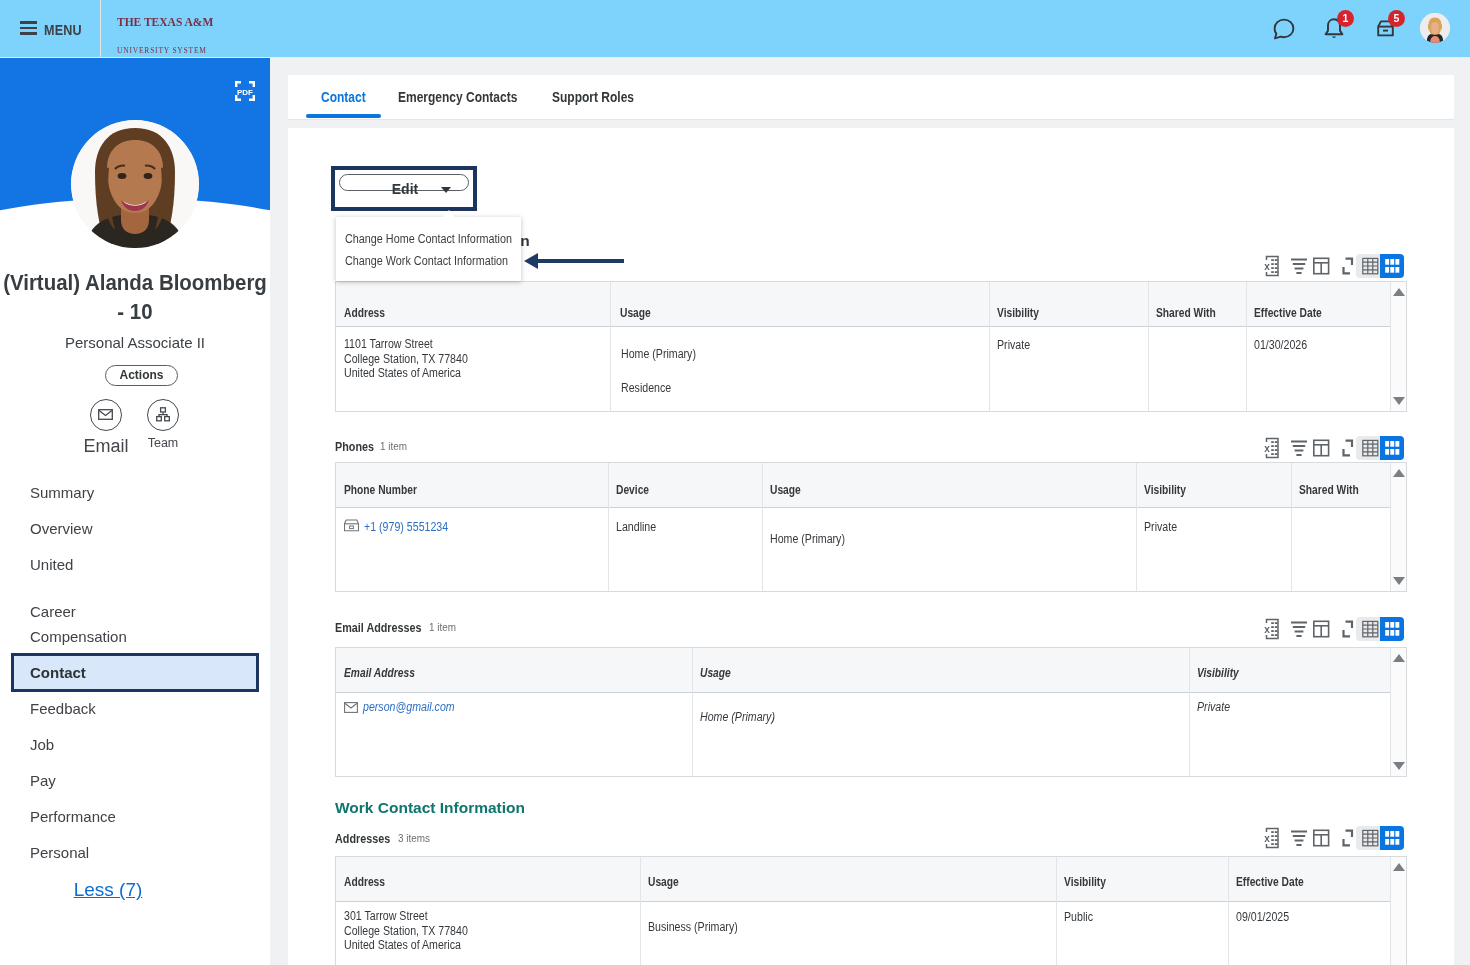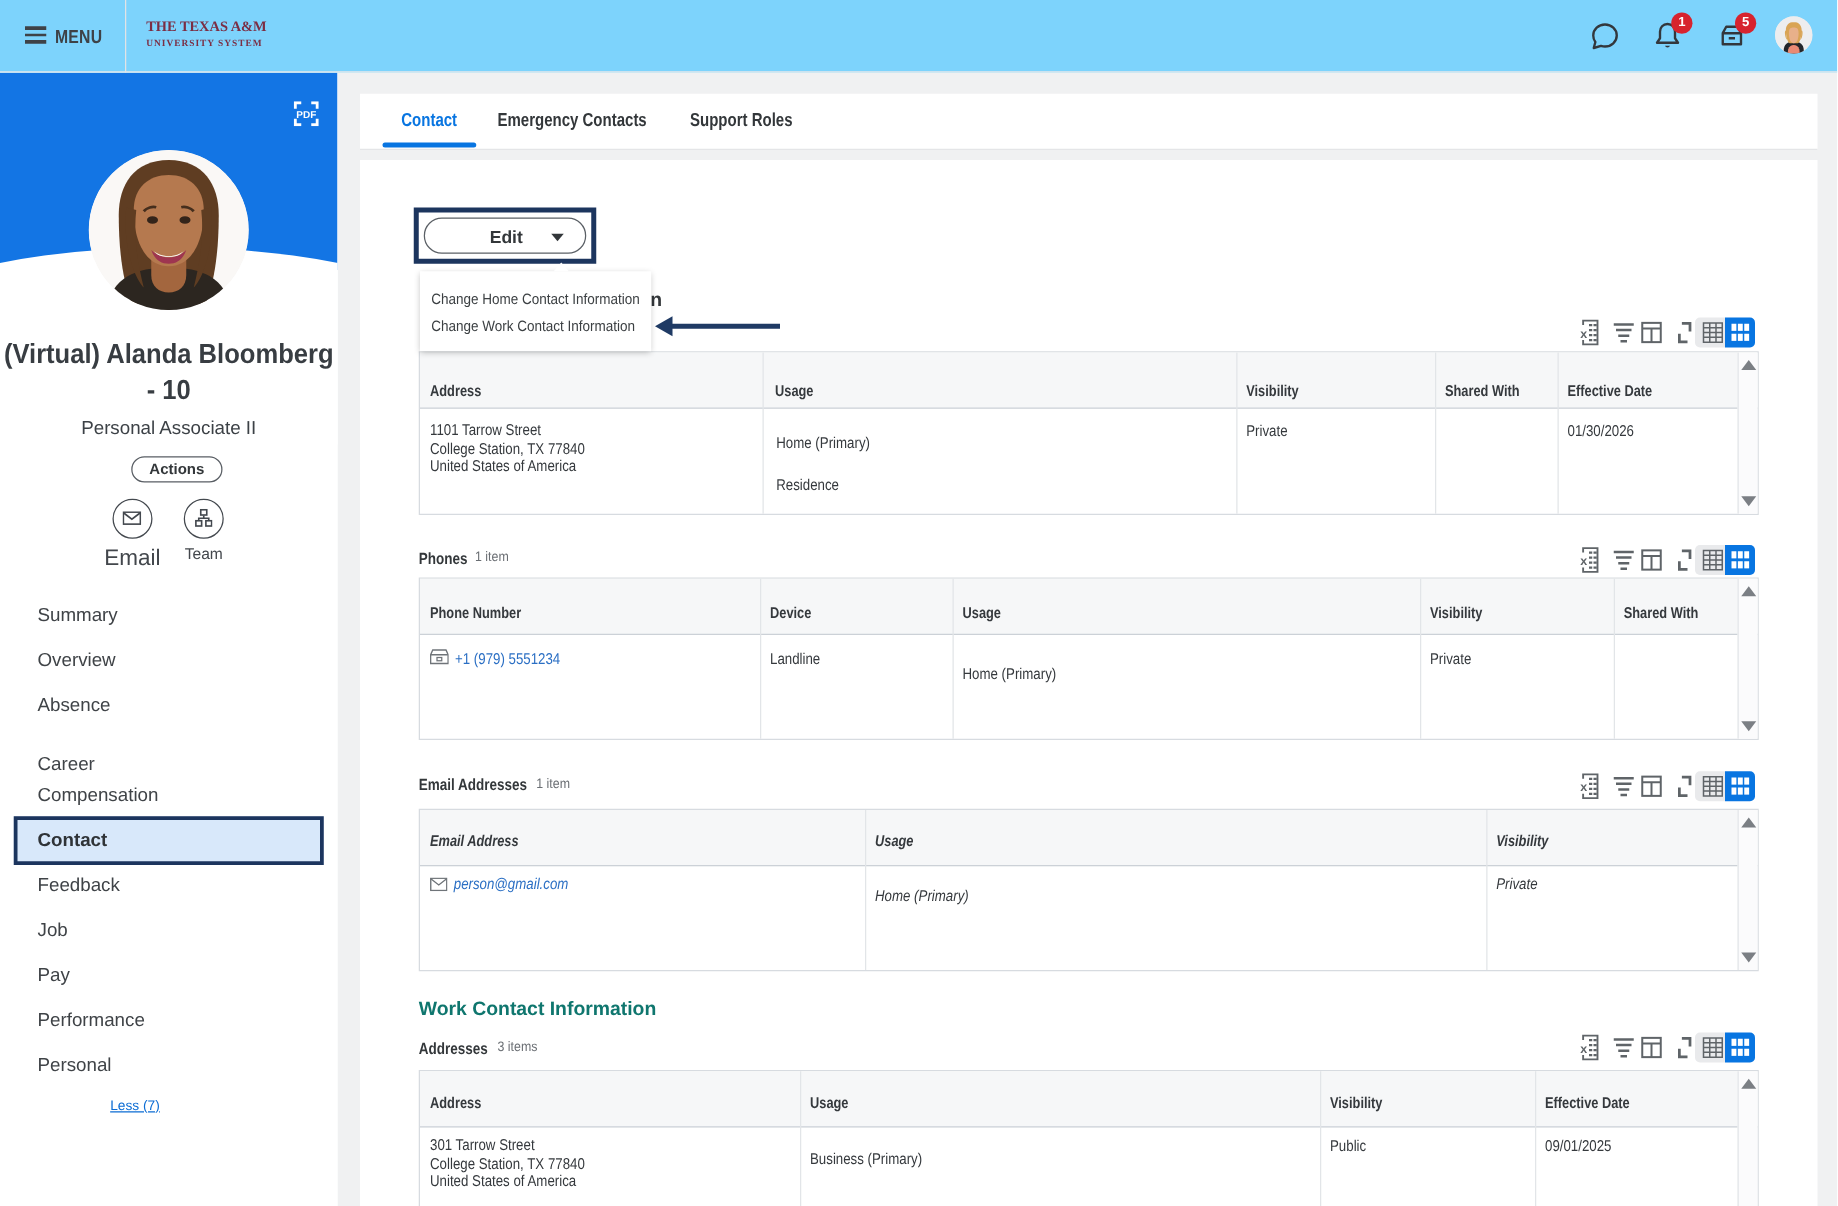--- a/index.html
+++ b/index.html
@@ -26,21 +26,21 @@
   <div class="abs" style="left:20px;top:21px;width:17px;height:14px;">
     <div class="abs" style="left:0;top:0;width:17px;height:2.6px;background:#3e4247;"></div>
     <div class="abs" style="left:0;top:5.6px;width:17px;height:2.6px;background:#3e4247;"></div>
     <div class="abs" style="left:0;top:11.2px;width:17px;height:2.6px;background:#3e4247;"></div>
   </div>
   <div class="abs" style="left:44px;top:21px;font-size:15px;font-weight:bold;color:#3e4247;letter-spacing:0.2px;transform:scaleX(0.84);transform-origin:left top;">MENU</div>
   <div class="abs" style="left:100px;top:0;width:1px;height:58px;background:#e2e3e5;"></div>
 
   <div class="abs" style="left:117px;top:16px;width:140px;font-family:'Liberation Serif',serif;color:#7b2e44;white-space:nowrap;">
     <div style="font-size:11.5px;font-weight:bold;letter-spacing:0px;">THE TEXAS A&amp;M</div>
-    <div style="font-size:7.5px;font-weight:bold;letter-spacing:0.8px;margin-top:2px;">UNIVERSITY SYSTEM</div>
+    <div style="font-size:7.5px;font-weight:normal;letter-spacing:0.8px;margin-top:18px;">UNIVERSITY SYSTEM</div>
   </div>
 
 
   <svg class="abs" style="left:1272px;top:17px;" width="24" height="24" viewBox="0 0 24 24">
         <path d="M12 2.6c5.2 0 9.4 3.9 9.4 8.8s-4.2 8.8-9.4 8.8c-1.1 0-2.2-.2-3.2-.5L3 21.4l1.3-4.8c-1.1-1.4-1.7-3.2-1.7-5.2C2.6 6.5 6.8 2.6 12 2.6z" fill="none" stroke="#33373c" stroke-width="1.9" stroke-linejoin="round"></path>
       </svg>
 
   <svg class="abs" style="left:1322px;top:16px;" width="24" height="25" viewBox="0 0 24 25">
         <path d="M12 3.2c-3.6 0-6 2.8-6 6.2v5.2l-2.4 3.6h16.8L18 14.6V9.4c0-3.4-2.4-6.2-6-6.2z" fill="none" stroke="#33373c" stroke-width="1.9" stroke-linejoin="round"></path>
         <path d="M10 20.6a2.1 2.1 0 0 0 4 0" fill="#33373c"></path>
@@ -110,45 +110,45 @@
           <rect x="0.7" y="9.6" width="4.6" height="4.2" fill="none" stroke="#43484e" stroke-width="1.3"></rect>
           <rect x="8.7" y="9.6" width="4.6" height="4.2" fill="none" stroke="#43484e" stroke-width="1.3"></rect>
           <path d="M7 5.4v2.2 M3 9.6V7.6h8v2" fill="none" stroke="#43484e" stroke-width="1.3"></path>
         </svg>
   </div>
   <div class="abs" style="left:74px;top:378px;width:64px;text-align:center;font-size:18px;color:#43474c;">Email</div>
   <div class="abs" style="left:131px;top:378px;width:64px;text-align:center;font-size:12.5px;color:#43474c;">Team</div>
 
   <div class="navitem" style="top:426px;">Summary</div>
   <div class="navitem" style="top:462px;">Overview</div>
-  <div class="navitem" style="top:498px;">Absence</div>
+  <div class="navitem" style="top:498px;">United</div>
   <div class="navitem" style="top:534px;margin-top:11px;">Career</div>
   <div class="navitem" style="top:570px;">Compensation</div>
   <div class="abs" style="left:11px;top:595px;width:248px;height:39px;background:#d8e8fa;border:3px solid #1c355e;"></div>
   <div class="navitem" style="top:606px;font-weight:bold;color:#2f3337;">Contact</div>
   <div class="navitem" style="top:642px;">Feedback</div>
   <div class="navitem" style="top:678px;">Job</div>
   <div class="navitem" style="top:714px;">Pay</div>
   <div class="navitem" style="top:750px;">Performance</div>
   <div class="navitem" style="top:786px;">Personal</div>
-  <div class="abs" style="left:0;top:821px;width:216px;text-align:center;font-size:11px;"><span style="color:#0b6cd4;text-decoration:underline;">Less (7)</span></div>
+  <div class="abs" style="left:0;top:821px;width:216px;text-align:center;font-size:19px;"><span style="color:#0b6cd4;text-decoration:underline;">Less (7)</span></div>
 </div>
 <div class="abs" style="left:270px;top:58px;width:1200px;height:907px;background:#f0f1f2;">
 
   <div class="abs" style="left:18px;top:17px;width:1166px;height:45px;background:#fff;border-bottom:1px solid #e4e5e7;">
     <div class="abs" style="left:33px;top:13px;font-size:15px;font-weight:bold;color:#0875e1;transform:scaleX(0.8);transform-origin:left top;">Contact</div>
     <div class="abs" style="left:18px;top:39px;width:75px;height:4px;background:#0875e1;border-radius:2px;"></div>
     <div class="abs" style="left:110px;top:13px;font-size:15px;font-weight:bold;color:#33373a;transform:scaleX(0.8);transform-origin:left top;">Emergency Contacts</div>
     <div class="abs" style="left:264px;top:13px;font-size:15px;font-weight:bold;color:#33373a;transform:scaleX(0.8);transform-origin:left top;">Support Roles</div>
   </div>
 
   <div class="abs" style="left:18px;top:70px;width:1166px;height:837px;background:#fff;">
 
     <div class="abs" style="left:43px;top:38px;width:146px;height:45px;border:4px solid #1c355e;"></div>
-    <div class="abs" style="left:51px;top:46px;width:130px;height:29px;background:#fff;border:1px solid #5b6066;border-radius:14.5px;">
+    <div class="abs" style="left:51px;top:46px;width:130px;height:17px;background:#fff;border:1px solid #5b6066;border-radius:14.5px;">
       <div class="abs" style="left:0;top:6px;width:130px;text-align:center;font-size:14px;font-weight:bold;color:#33373a;">Edit</div>
       <div class="abs" style="left:101px;top:12px;width:0;height:0;border-left:5px solid transparent;border-right:5px solid transparent;border-top:6px solid #33373a;"></div>
     </div>
 
     <div class="abs" style="left:47px;top:104px;font-size:15.5px;font-weight:bold;color:#33373a;z-index:1;">Home Contact Information</div>
 
     <div class="abs" style="left:48px;top:89px;width:185px;height:64px;background:#fff;box-shadow:0 1px 5px rgba(0,0,0,0.25);z-index:5;"></div>
     <div class="abs" style="left:155px;top:82px;width:0;height:0;border-left:6px solid transparent;border-right:6px solid transparent;border-bottom:7px solid #fff;z-index:6;"></div>
     <div class="abs" style="left:57px;top:104px;font-size:12px;color:#3c4043;z-index:6;transform:scaleX(0.9);transform-origin:left top;">Change Home Contact Information</div>
     <div class="abs" style="left:57px;top:126px;font-size:12px;color:#3c4043;z-index:6;transform:scaleX(0.9);transform-origin:left top;">Change Work Contact Information</div>

